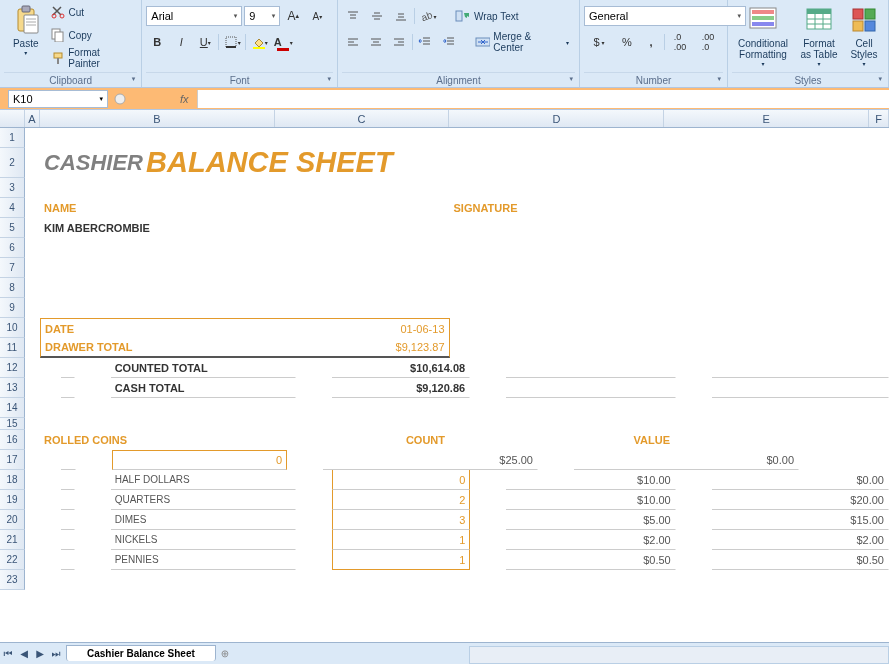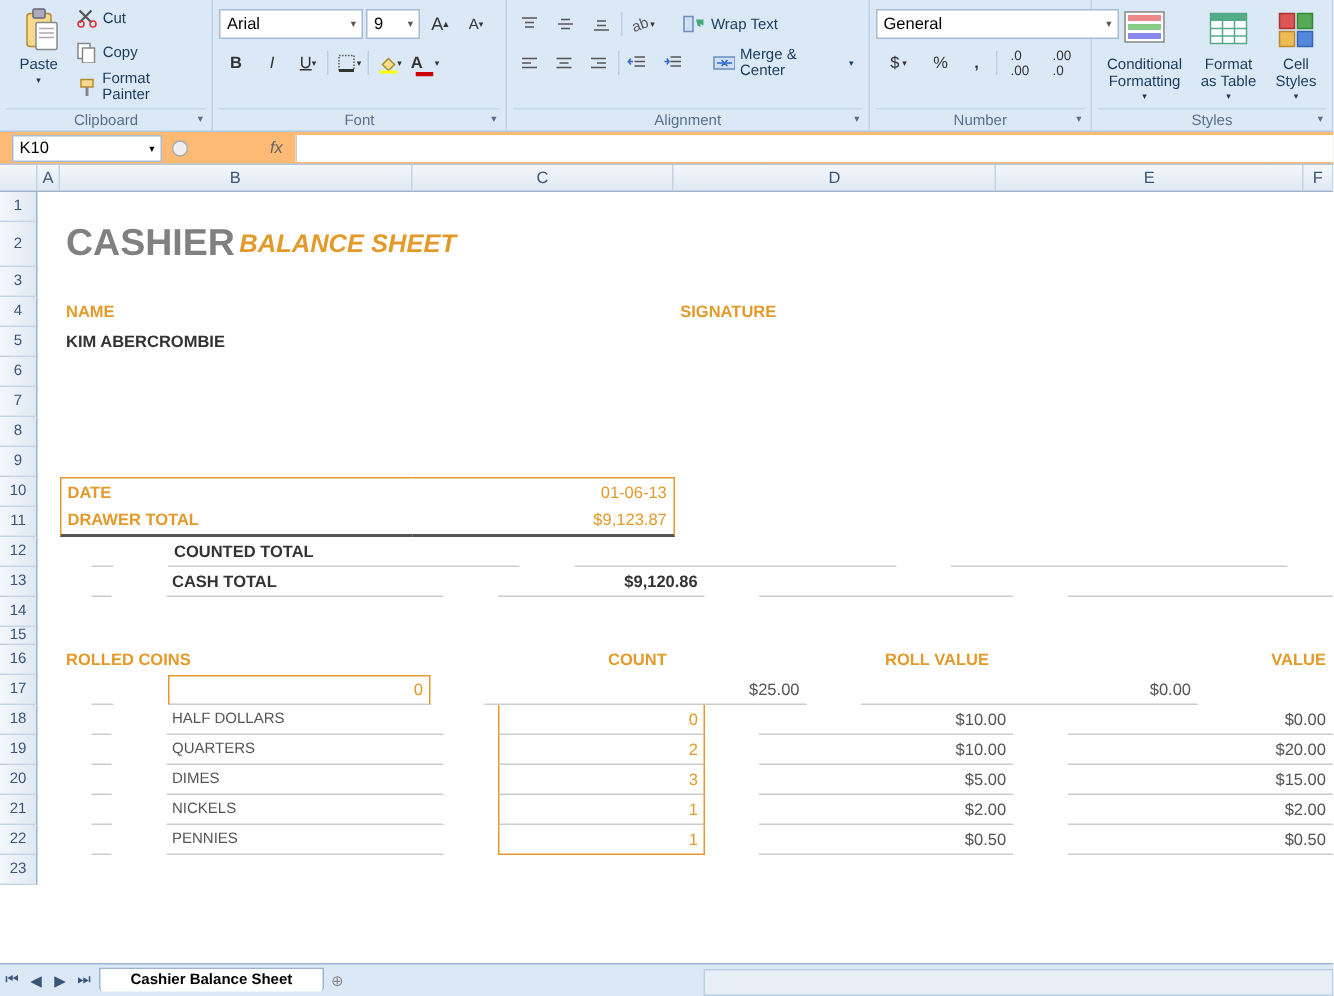--- a/index.html
+++ b/index.html
@@ -43,22 +43,22 @@
 .row { height: 20px; display: flex; }
 .row.r2 { height: 30px; }
 .row.r15 { height: 12px; }
 .cell { border-right: 1px solid #e4e9ef00; border-bottom: 1px solid #e4e9ef00; padding: 0 4px; display: flex; align-items: center; font-size: 11px; font-family: Arial, sans-serif; }
 .cA { width: 15px; }
 .cB { width: 235px; }
 .cC { width: 175px; }
 .cD { width: 215px; }
 .cE { width: 225px; }
 
-.title1 { font-size: 25px; font-weight: bold; color: #808080; }
-.title2 { font-size: 17px; font-weight: bold; color: #e39a2b; font-style: italic; }
+.title1 { font-size: 22px; font-weight: bold; color: #808080; font-style: italic; }
+.title2 { font-size: 29px; font-weight: bold; color: #e39a2b; font-style: italic; }
 .hdr-o { color: #e39a2b; font-weight: bold; font-size: 11px; }
 .val-r { justify-content: flex-end; }
 .bold { font-weight: bold; color: #333; }
 .neg { color: #c00; font-weight: bold; }
 .orange-box { border: 1px solid #e39a2b; }
 .thick-bot { border-bottom: 2px solid #555 !important; }
 .o-txt { color: #e39a2b; }
 .underline-row .cell { border-bottom: 1px solid #ccc; margin-left: 36px; }
 
 
@@ -457,20 +457,21 @@
     <div class="row">
         <div class="cell cA"></div>
         <div class="cell cB hdr-o orange-box thick-bot" style="border-right:none;border-top:none">DRAWER TOTAL</div>
         <div class="cell cC val-r o-txt orange-box thick-bot" style="border-left:none;border-top:none">$9,123.87</div>
         <div class="cell cD"></div>
         <div class="cell cE"></div>
       </div>
     <div class="row underline-row">
         <div class="cell cA"></div>
         <div class="cell cB bold">COUNTED TOTAL</div>
+        <div class="cell cC val-r bold">$10,614.08</div>
         <div class="cell cD"></div>
         <div class="cell cE"></div>
       </div>
     <div class="row underline-row">
         <div class="cell cA"></div>
         <div class="cell cB bold">CASH TOTAL</div>
         <div class="cell cC val-r bold">$9,120.86</div>
         <div class="cell cD"></div>
         <div class="cell cE"></div>
       </div>
@@ -485,21 +486,20 @@
         <div class="cell cA"></div>
         <div class="cell cB"></div>
         <div class="cell cC"></div>
         <div class="cell cD"></div>
         <div class="cell cE"></div>
       </div>
     <div class="row">
         <div class="cell cA"></div>
         <div class="cell cB hdr-o">ROLLED COINS</div>
         <div class="cell cC val-r hdr-o">COUNT</div>
-        <div class="cell cD val-r hdr-o">ROLL VALUE</div>
         <div class="cell cE val-r hdr-o">VALUE</div>
       </div>
     <div id="coin-rows">
         <div class="row underline-row">
           <div class="cell cA"></div>
           <div class="cell cC val-r o-txt" style="border-left:1px solid #e39a2b;border-right:1px solid #e39a2b;border-top:1px solid #e39a2b;">0</div>
           <div class="cell cD val-r" style="color:#555">$25.00</div>
           <div class="cell cE val-r" style="color:#555">$0.00</div>
         </div>
         <div class="row underline-row">

